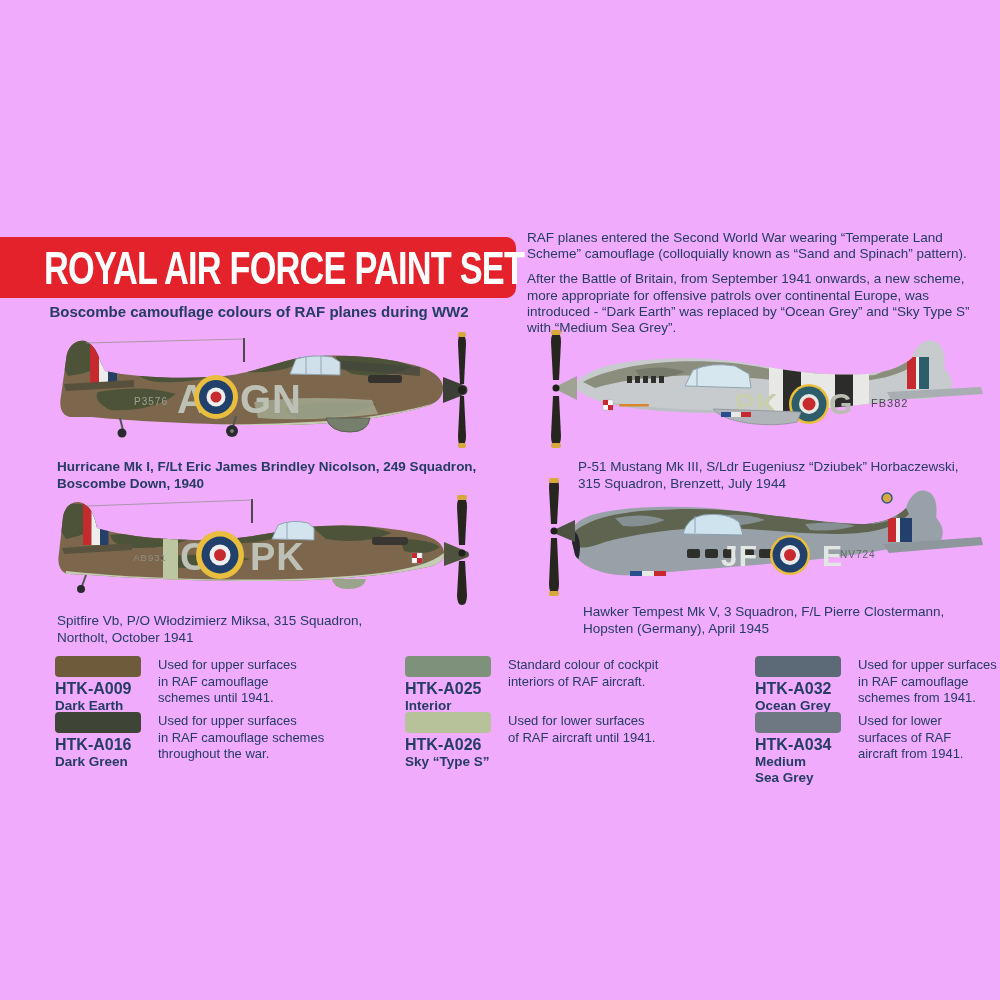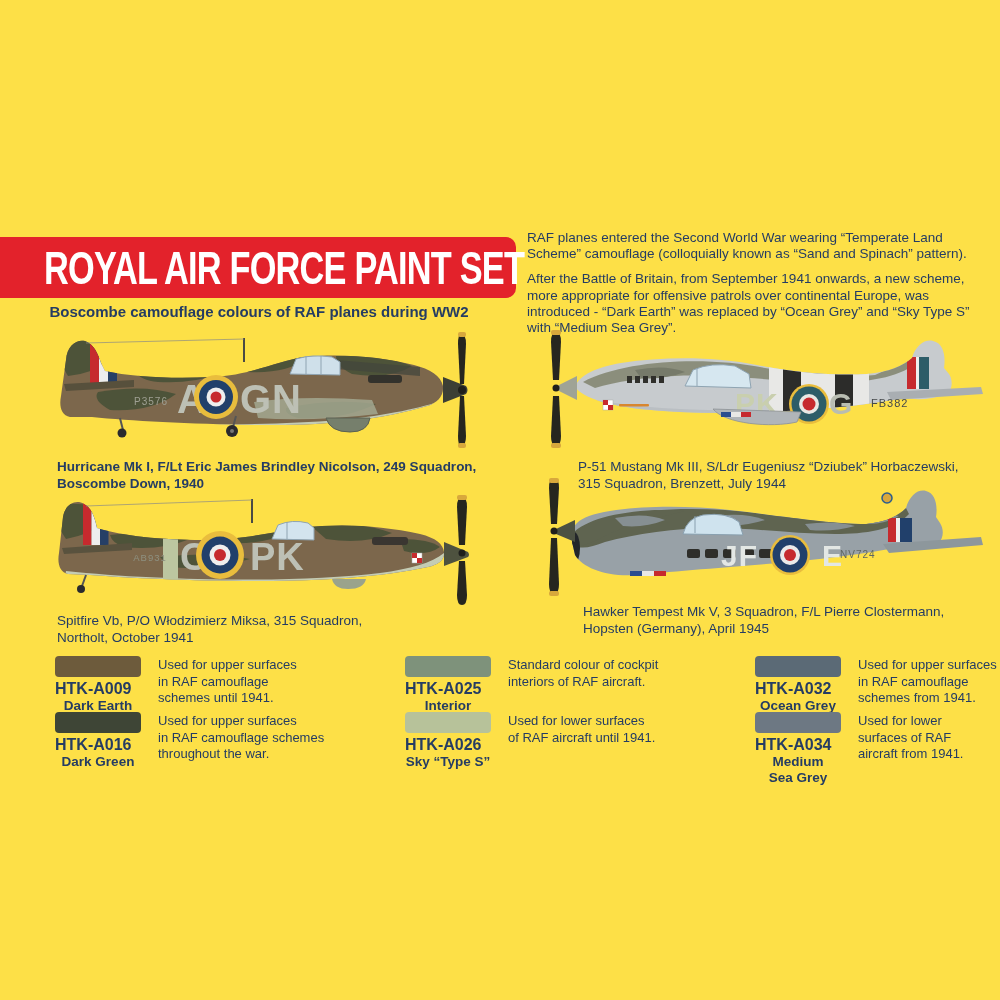--- a/index.html
+++ b/index.html
@@ -1,16 +1,16 @@
 <!DOCTYPE html>
 <html><head>
 <meta charset="utf-8">
 <style>
   html,body{margin:0;padding:0;background:#fff;}
-  .page{position:relative;width:1000px;height:1000px;background:#fde047;overflow:hidden;
+  .page{position:relative;width:1000px;height:1000px;background:#f0abfc;overflow:hidden;
         color:#253c63;font-family:"Liberation Sans",sans-serif;}
   
   .banner{position:absolute;left:0;top:237px;width:516px;height:61px;
           border-radius:0 10px 10px 0;display:flex;align-items:center;}
   .banner-title{color:#ffffff;font-weight:800;font-size:44px;letter-spacing:-1px;
           margin-left:44px;white-space:nowrap;transform:scaleX(.78) scaleY(1.06);
           transform-origin:left center;}
   .subtitle{position:absolute;left:28px;top:303px;width:462px;text-align:center;
           font-size:15px;font-weight:700;}
   
@@ -28,21 +28,21 @@
   #fig-spitfire .caption{padding-left:17px;margin-top:5px;}
   #fig-tempest{left:535px;top:478px;width:450px;}
   #fig-tempest .caption{padding-left:48px;margin-top:3px;}
   svg text{font-family:"Liberation Sans",sans-serif;}
   .sq-code{font-weight:bold;letter-spacing:1px;}
   
   .paint-row{position:absolute;display:flex;gap:17px;}
   .chip-block{width:86px;flex:0 0 86px;}
   .paint-chip{width:86px;height:21px;border-radius:4px;}
   .paint-code{font-size:16px;font-weight:700;text-align:left;margin-top:3px;}
-  .paint-name{font-size:13.5px;font-weight:800;text-align:center;line-height:1.15;white-space:pre-line;}
+  .paint-name{font-size:13.5px;font-weight:800;text-align:left;line-height:1.15;white-space:pre-line;}
   .paint-desc{font-size:13px;line-height:1.27;white-space:pre-line;padding-top:1px;}
 </style>
 </head>
 <body>
 
 <div class="page">
 
   <div class="banner" style="background: rgb(227, 34, 43);">
     <div class="banner-title">ROYAL AIR FORCE PAINT SET</div>
   </div>

